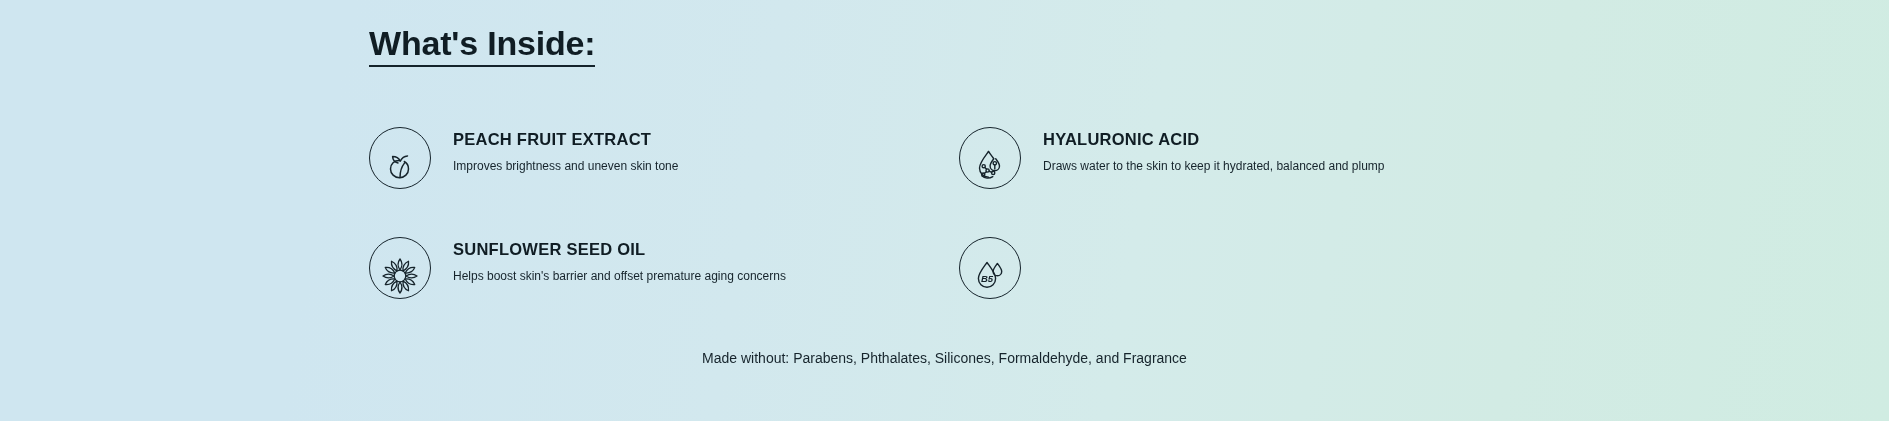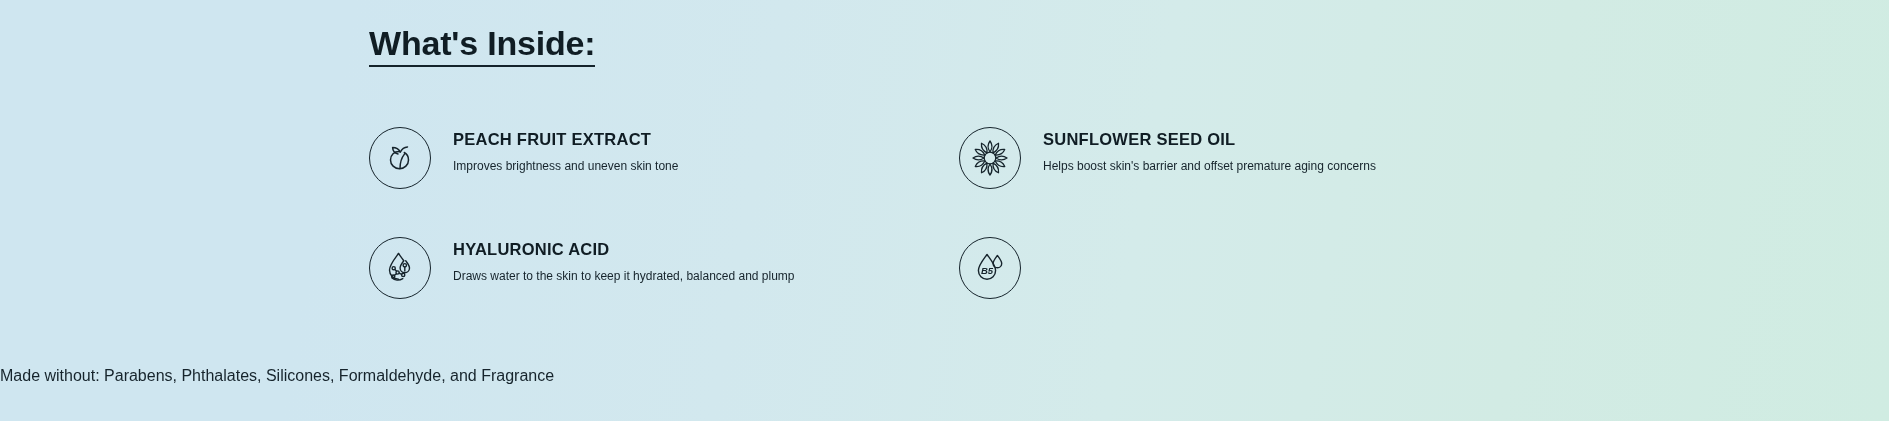--- a/index.html
+++ b/index.html
@@ -57,21 +57,21 @@
     gap: 22px;
   }
 
   .icon-circle {
     flex: 0 0 auto;
     width: 62px;
     height: 62px;
     border: 1.6px solid #16242c;
     border-radius: 50%;
     display: flex;
-    align-items: center;
+    align-items: flex-end;
     justify-content: center;
     box-sizing: border-box;
     margin-top: 1px;
     font-style: italic;
   }
   .icon-circle svg {
     display: block;
   }
 
   .item-text {
@@ -96,22 +96,23 @@
   }
 
   
   .item.row2 .item-text { padding-top: 4px; }
 
   
   .footer {
     position: absolute;
     left: 0;
     right: 0;
-    top: 364px;
-    font-size: 16px;
+    top: 348px;
+    text-align: center;
+    font-size: 14px;
     line-height: 1.5;
     color: #16242c;
   }
 </style>
 </head>
 <body>
 
 <div class="page">
 
   <div class="heading-wrap">
@@ -125,20 +126,44 @@
         <svg width="42" height="42" viewBox="0 0 42 42" fill="none" stroke="#16242c" stroke-width="1.5" stroke-linecap="round" stroke-linejoin="round">
           <path d="M20.5 14.5c-5.2-0.2-9 3.4-9 8.4 0 4.9 4 8.8 9 8.8s9-3.9 9-8.8c0-3.2-1.6-6-4.2-7.4"></path>
           <path d="M21 31.5c0-5 0.6-9.6 4.6-14.6"></path>
           <path d="M21.2 15.1c-1.4-3-4.2-4.6-7.6-4.6 0.2 3.3 2.2 5.8 5.4 6.4"></path>
           <path d="M21.4 14.8c1.5-3.1 4.1-4.7 7.1-4.9"></path>
         </svg>
       </div>
       <div class="item-text">
         <p class="item-title">PEACH FRUIT EXTRACT</p>
         <p class="item-desc">Improves brightness and uneven skin tone</p>
+      </div>
+    </div>
+
+    <div class="item">
+      <div class="icon-circle">
+        <svg width="44" height="44" viewBox="0 0 44 44" fill="none" stroke="#16242c" stroke-width="1.4" stroke-linecap="round" stroke-linejoin="round">
+          <path d="M20.5 7.5c-3.6 5-9 11.3-9 16.6 0 5 4 9.1 9 9.1"></path>
+          <path d="M20.5 7.5c1.5 2.1 3.4 4.5 5.1 7"></path>
+          <path d="M25.8 14.8c-2.1 2.7-3.7 5-3.7 7.2 0 2.6 2.1 4.7 4.7 4.7s4.7-2.1 4.7-4.7c0-2.2-1.7-4.6-3.8-7.3"></path>
+          <circle cx="26.8" cy="19.3" r="1.7"></circle>
+          <path d="M26.8 21v4"></path>
+          <circle cx="15.7" cy="22.2" r="1.6"></circle>
+          <circle cx="19.6" cy="26.5" r="1.6"></circle>
+          <circle cx="25.2" cy="28.9" r="1.6"></circle>
+          <circle cx="15.2" cy="30.6" r="1.6"></circle>
+          <path d="M16.8 23.4l1.9 1.9"></path>
+          <path d="M21.1 27.1l2.6 1.2"></path>
+          <path d="M18.6 27.6l-2.4 1.9"></path>
+          <path d="M14.2 32.1c2.2 2.3 7 2.8 10.6 0.6"></path>
+        </svg>
+      </div>
+      <div class="item-text">
+        <p class="item-title">HYALURONIC ACID</p>
+        <p class="item-desc">Draws water to the skin to keep it hydrated, balanced and plump</p>
       </div>
     </div>
 
     <div class="item row2">
       <div class="icon-circle">
         <svg width="44" height="44" viewBox="0 0 44 44" fill="none" stroke="#16242c" stroke-width="1.3" stroke-linecap="round" stroke-linejoin="round">
           <g>
             <g transform="translate(22,22)">
               <g>
                 <path d="M0,-6 C2.4,-9.5 2.6,-13.5 0,-17 C-2.6,-13.5 -2.4,-9.5 0,-6Z"></path>
@@ -158,44 +183,20 @@
             </g>
           </g>
         </svg>
       </div>
       <div class="item-text">
         <p class="item-title">SUNFLOWER SEED OIL</p>
         <p class="item-desc">Helps boost skin's barrier and offset premature aging concerns</p>
       </div>
     </div>
 
-    <div class="item">
-      <div class="icon-circle">
-        <svg width="44" height="44" viewBox="0 0 44 44" fill="none" stroke="#16242c" stroke-width="1.4" stroke-linecap="round" stroke-linejoin="round">
-          <path d="M20.5 7.5c-3.6 5-9 11.3-9 16.6 0 5 4 9.1 9 9.1"></path>
-          <path d="M20.5 7.5c1.5 2.1 3.4 4.5 5.1 7"></path>
-          <path d="M25.8 14.8c-2.1 2.7-3.7 5-3.7 7.2 0 2.6 2.1 4.7 4.7 4.7s4.7-2.1 4.7-4.7c0-2.2-1.7-4.6-3.8-7.3"></path>
-          <circle cx="26.8" cy="19.3" r="1.7"></circle>
-          <path d="M26.8 21v4"></path>
-          <circle cx="15.7" cy="22.2" r="1.6"></circle>
-          <circle cx="19.6" cy="26.5" r="1.6"></circle>
-          <circle cx="25.2" cy="28.9" r="1.6"></circle>
-          <circle cx="15.2" cy="30.6" r="1.6"></circle>
-          <path d="M16.8 23.4l1.9 1.9"></path>
-          <path d="M21.1 27.1l2.6 1.2"></path>
-          <path d="M18.6 27.6l-2.4 1.9"></path>
-          <path d="M14.2 32.1c2.2 2.3 7 2.8 10.6 0.6"></path>
-        </svg>
-      </div>
-      <div class="item-text">
-        <p class="item-title">HYALURONIC ACID</p>
-        <p class="item-desc">Draws water to the skin to keep it hydrated, balanced and plump</p>
-      </div>
-    </div>
-
     <div class="item row2">
       <div class="icon-circle">
         <svg width="44" height="44" viewBox="0 0 44 44" fill="none" stroke="#16242c" stroke-width="1.4" stroke-linecap="round" stroke-linejoin="round">
           <path d="M19 8.5c-3.6 5-8.6 10.9-8.6 16 0 4.8 3.9 8.7 8.6 8.7s8.6-3.9 8.6-8.7c0-5.1-5-11-8.6-16Z"></path>
           <path d="M29.4 9.5c-1.8 2.5-4.3 5.4-4.3 7.9 0 2.4 1.9 4.3 4.3 4.3s4.3-1.9 4.3-4.3c0-2.5-2.5-5.4-4.3-7.9Z"></path>
           <text x="19" y="28.2" text-anchor="middle" font-family="'Liberation Sans', sans-serif" font-size="9.5" font-weight="700" fill="#16242c" stroke="none">B5</text>
         </svg>
       </div>
     </div>
 

